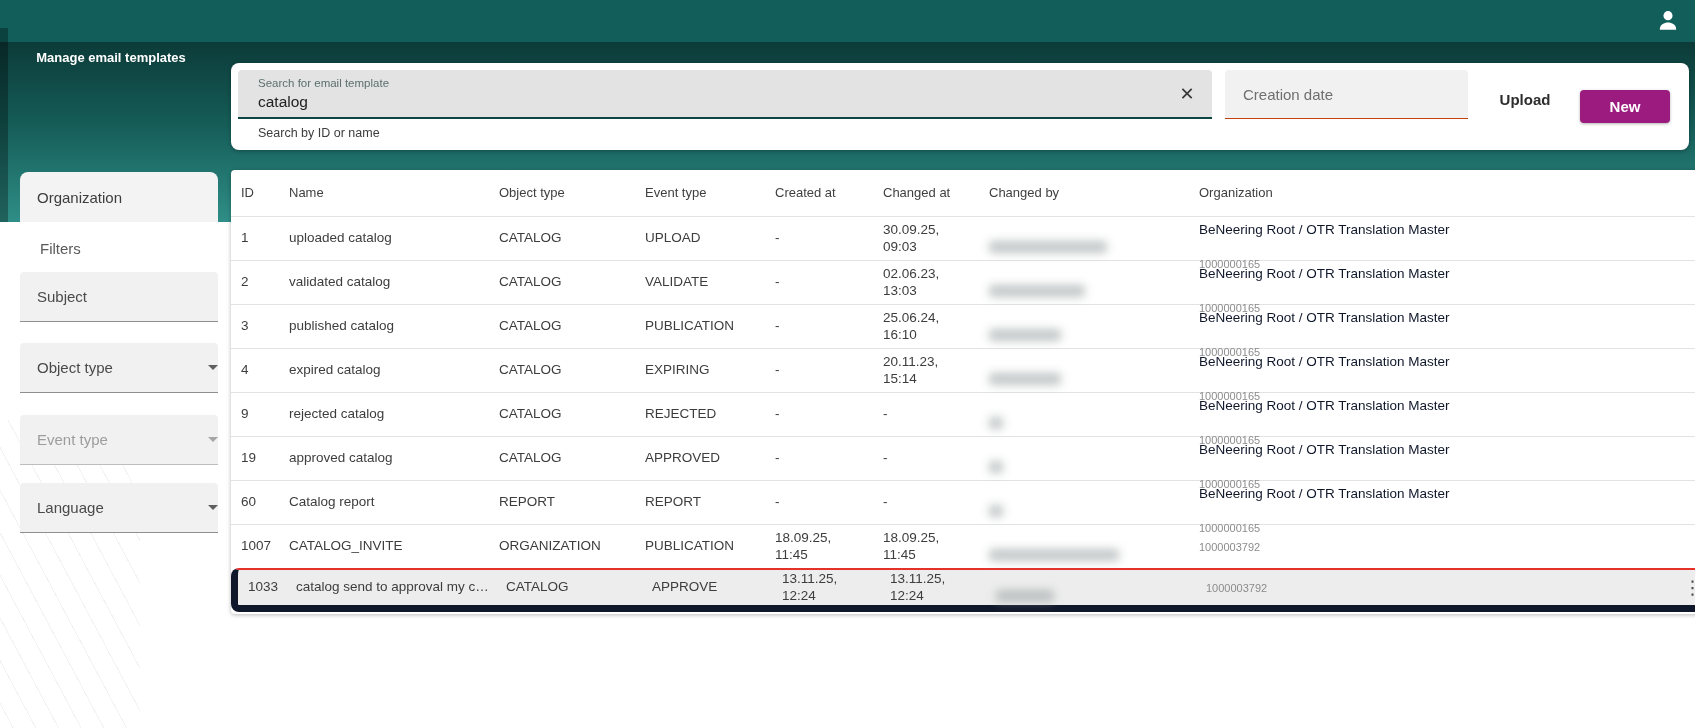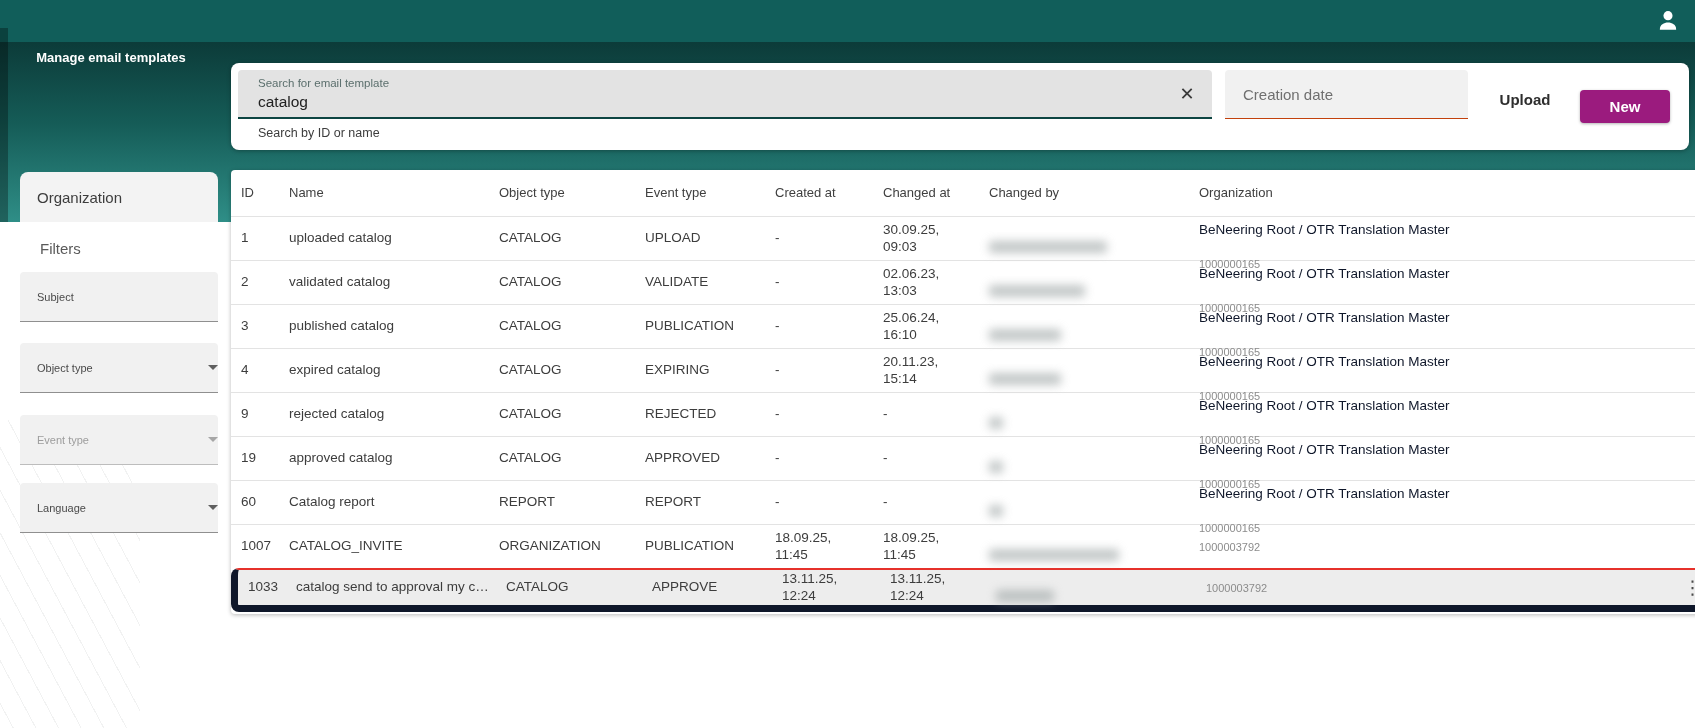--- a/index.html
+++ b/index.html
@@ -24,21 +24,21 @@
   
   .sidebar { position:absolute; left:0; top:42px; width:222px; height:686px; z-index:5; }
   .sb-title { margin-top:33px; text-align:center; color:#ffffff; font-size:27px; font-weight:700; letter-spacing:.2px; }
   .sb-subtitle { margin-top:8px; text-align:center; color:#ffffff; font-size:13px; font-weight:700; }
   .sb-tab { position:absolute; left:20px; top:130px; width:198px; height:50px; background:#f3f3f3;
             border-radius:8px 8px 0 0; display:flex; align-items:center; padding-left:17px;
             color:#3d3d3d; font-size:15px; cursor:pointer; }
   .sb-filters-label { position:absolute; left:20px; top:198px; color:#5a5a5a; font-size:15px;margin-left:20px; }
   .sb-field { position:absolute; left:20px; width:198px; height:50px; background:#f1f1f1;
               border-bottom:1px solid #8f8f8f; border-radius:4px 4px 0 0;
-              display:flex; align-items:center; padding:0 0 0 17px; font-size:11px; color:#4a4a4a; cursor:pointer; }
+              display:flex; align-items:center; padding:0 0 0 17px; font-size:15px; color:#4a4a4a; cursor:pointer; }
   .sb-field.muted { color:#9d9d9d; border-bottom-color:#bdbdbd; }
   .sb-field .arrow { margin-left:auto; width:0; height:0; border-left:5px solid transparent;
                      border-right:5px solid transparent; border-top:5px solid #5f5f5f; }
   .sb-field.muted .arrow { border-top-color:#a6a6a6; }
 
   
   .toolbar-card { position:absolute; left:231px; top:63px; width:1458px; height:87px; background:#ffffff;
                   border-radius:8px; box-shadow:0 1px 4px rgba(0,0,0,0.30); z-index:6; }
   .search-box { position:absolute; left:7px; top:7px; width:974px; height:49px; background:#e3e3e3;
                 border-radius:4px 4px 0 0; border-bottom:2px solid #0d4542; cursor:text; }

